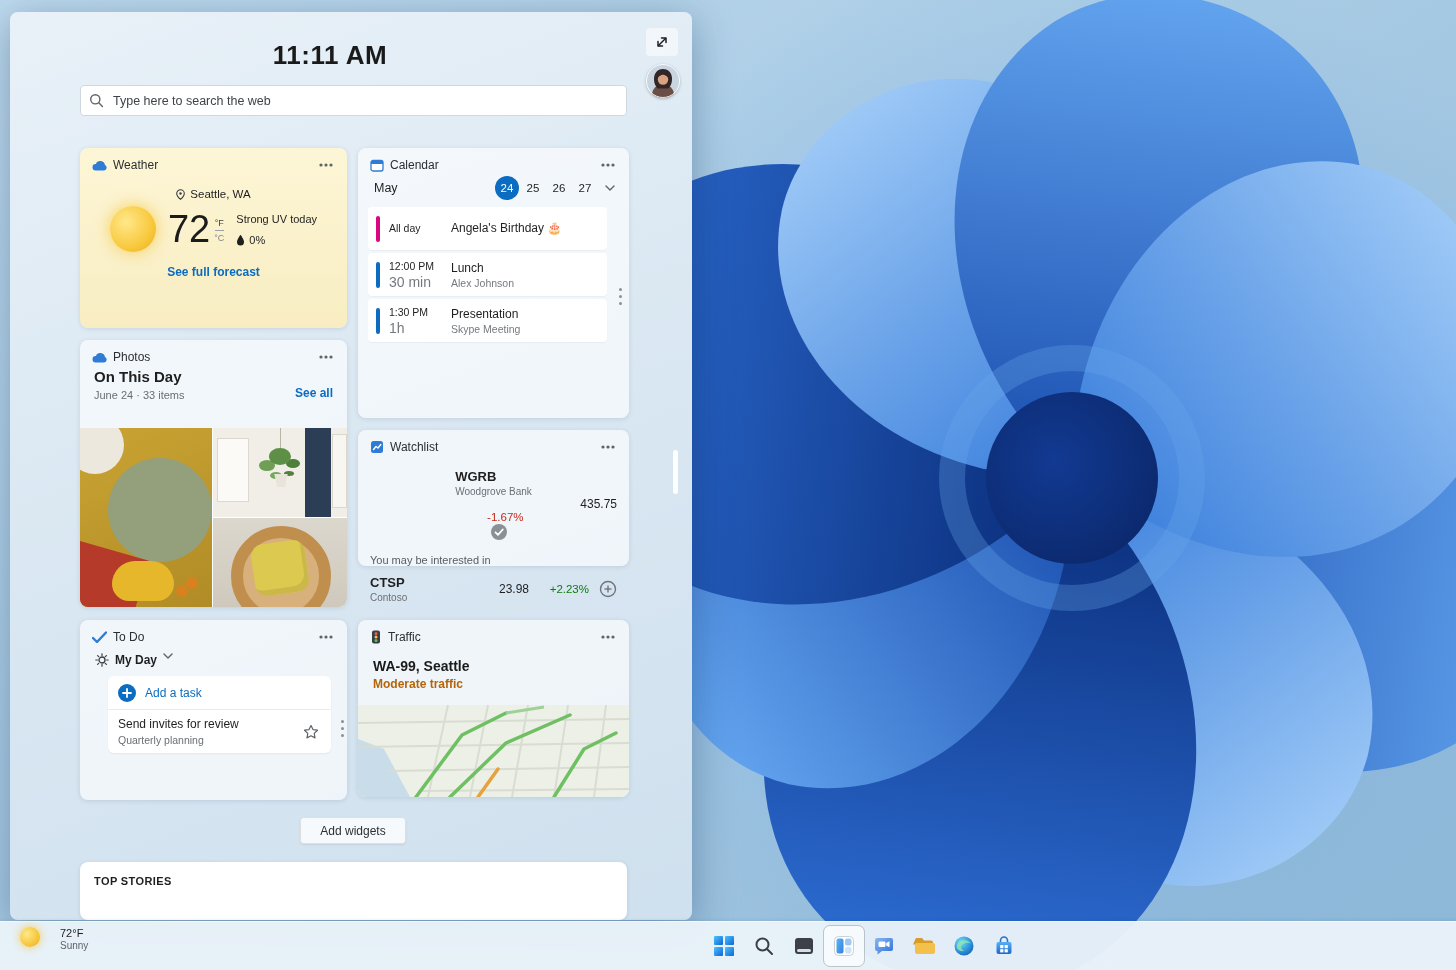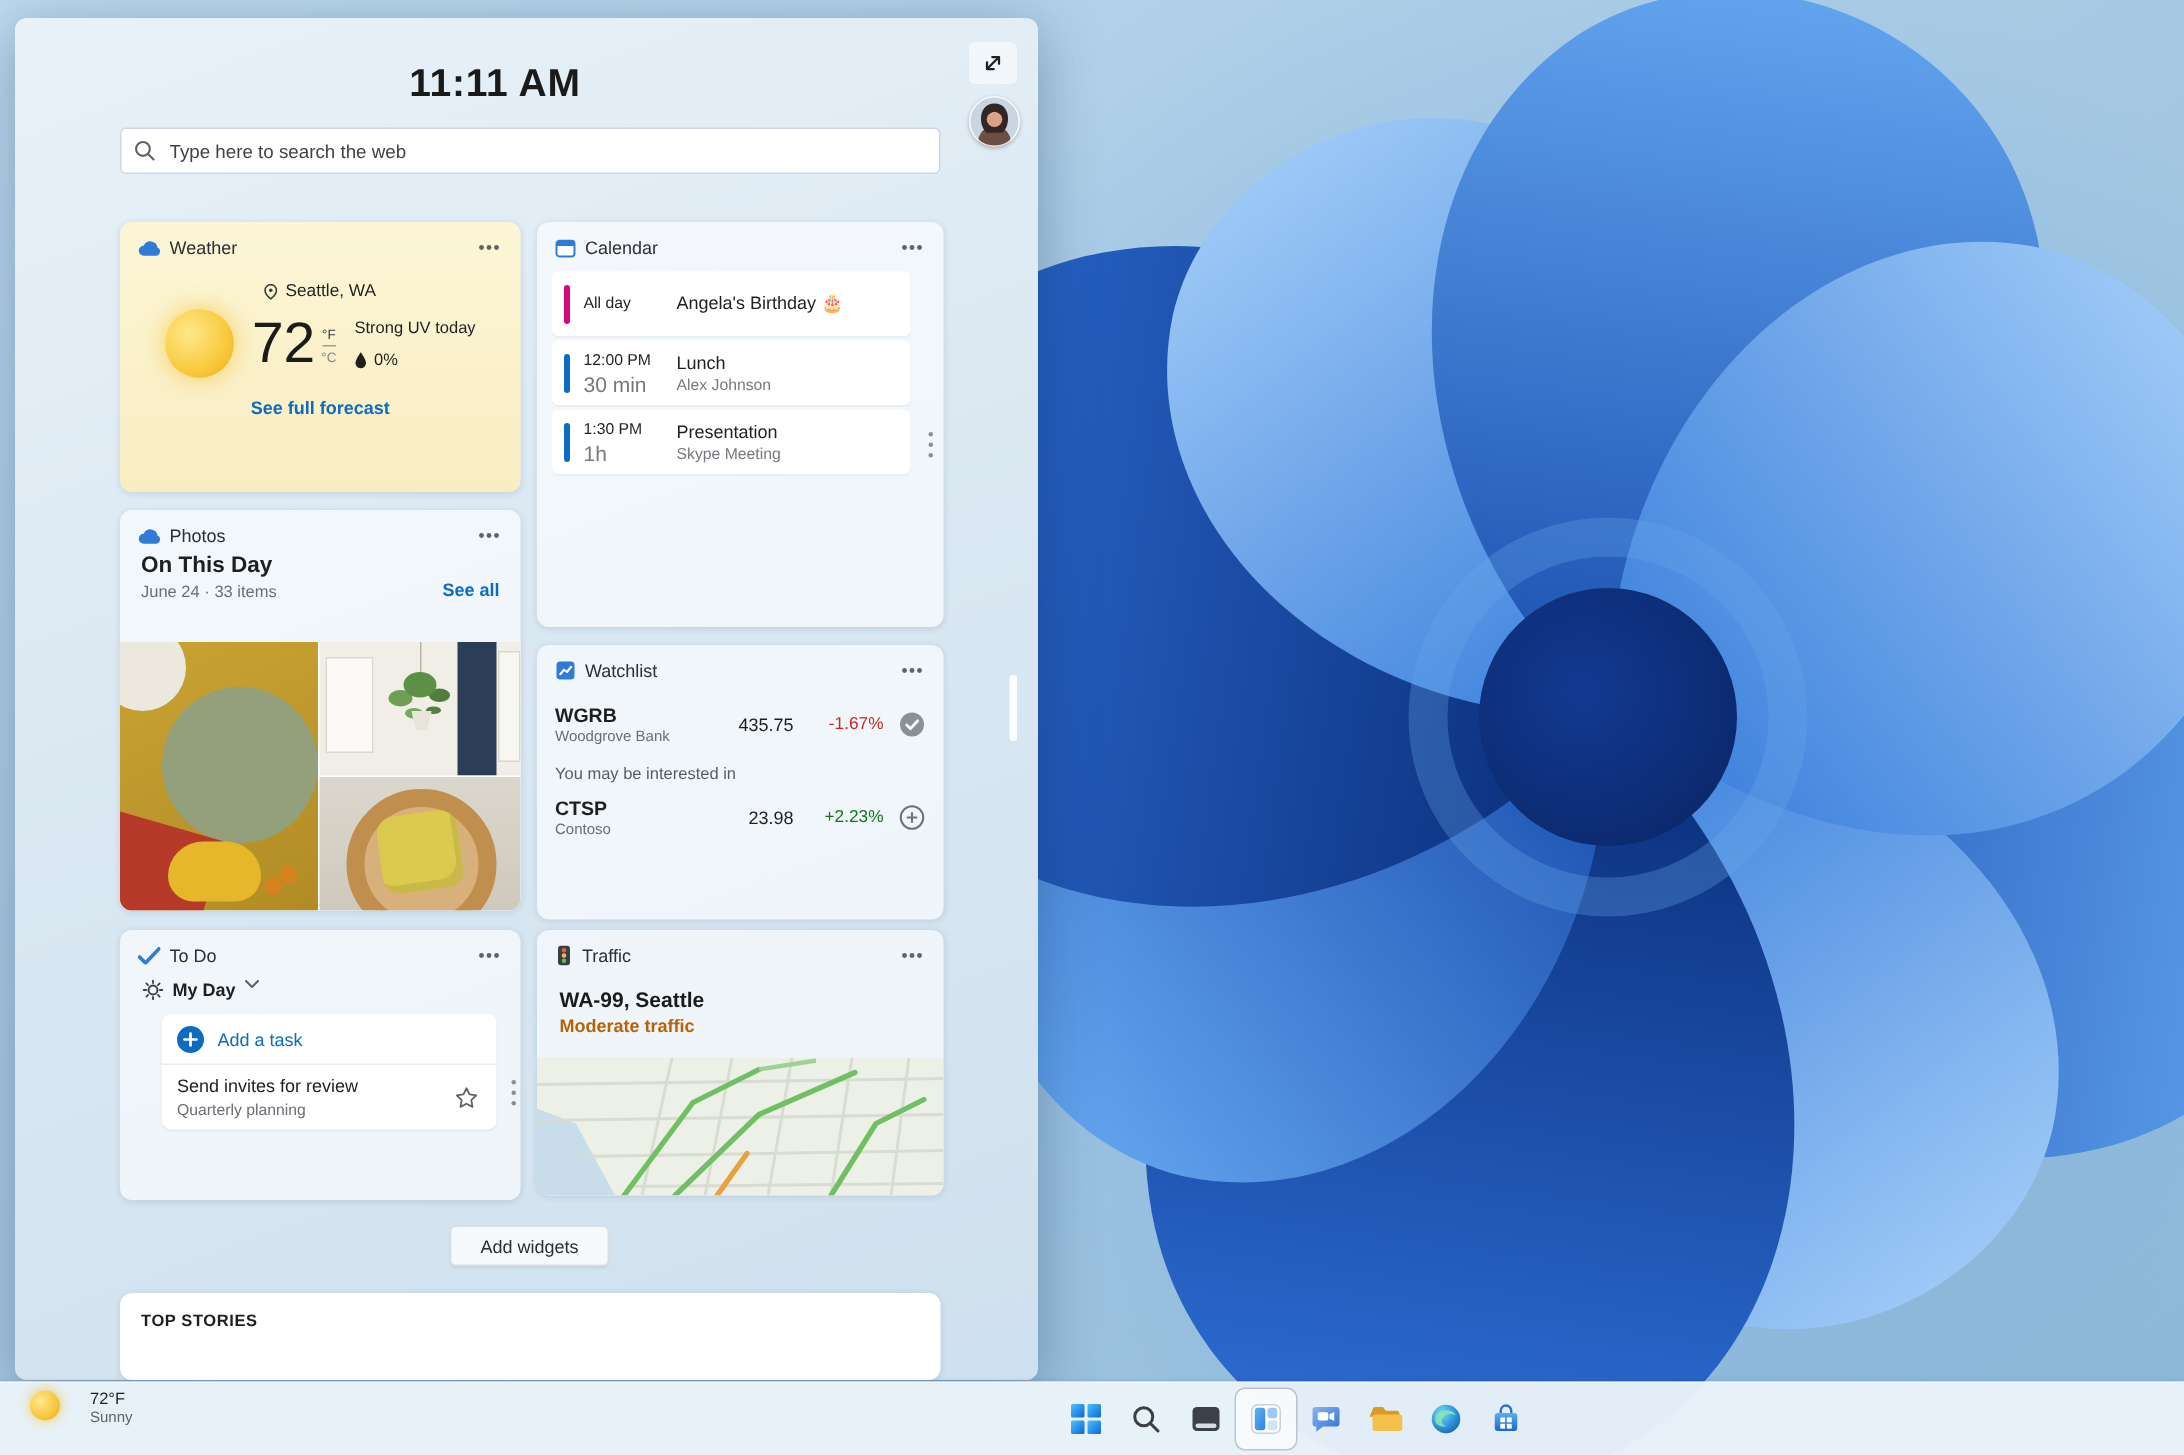--- a/index.html
+++ b/index.html
@@ -115,23 +115,23 @@
     box-shadow:-13px 9px 0 -3px #6f9f54,13px 7px 0 -4px #4e7f3c,-4px 19px 0 -5px #74a85c,9px 17px 0 -6px #567f3e;}
   .ph2 .pot{position:absolute;left:60px;top:46px;width:16px;height:13px;background:#e8e4da;
     clip-path:polygon(8% 0,92% 0,74% 100%,26% 100%);}
   .ph3{background:linear-gradient(180deg,#dcd7cd,#cfc9bd);}
   .ph3 .wicker{position:absolute;left:18px;top:8px;width:100px;height:100px;border:12px solid #c08f4e;
     border-radius:50%;background:#d8b07c;box-sizing:border-box;}
   .ph3 .pillow{position:absolute;left:40px;top:24px;width:54px;height:52px;background:#dcc94f;
     border-radius:12px;transform:rotate(-8deg);box-shadow:inset -4px -6px 0 rgba(0,0,0,0.08);}
 
   
-  .watchlist{left:348px;top:418px;width:271px;height:183px;}
+  .watchlist{left:348px;top:418px;width:271px;height:136px;}
   .stock{display:flex;align-items:center;padding:0 12px;}
-  .stock.first{margin-top:13px;}
+  .stock.first{margin-top:13px;flex-direction:column;}
   .stock.second{margin-top:9px;}
   .s-col{min-width:0;}
   .s-sym{font-size:13px;font-weight:700;color:#1f1f1f;display:block;}
   .s-name{font-size:10px;color:#6a6f75;display:block;margin-top:2px;}
   .s-price{margin-left:auto;font-size:12px;color:#1f1f1f;}
   .s-chg{width:52px;text-align:right;font-size:11.5px;margin-left:8px;}
   .s-chg.down{color:#c42b1c;}
   .s-chg.up{color:#0f7b0f;}
   .s-action{margin-left:10px;display:flex;align-items:center;}
   .wl-label{margin:13px 0 0 12px;font-size:11px;color:#585d63;}
@@ -318,20 +318,34 @@
       </svg>
       <span class="wtitle" data-interactable="false">Calendar</span>
       <span class="more-btn" data-interactable="true">
         <svg width="14" height="4" data-interactable="false">
           <circle cx="2" cy="2" r="1.6" fill="#5f6368"></circle>
             <circle cx="7" cy="2" r="1.6" fill="#5f6368"></circle>
             <circle cx="12" cy="2" r="1.6" fill="#5f6368"></circle>
         </svg>
       </span>
     </div>
+    <div class="cal-row">
+      <span class="cal-month" data-interactable="false">May</span>
+      <span class="cal-days">
+        <span class="cal-day selected" data-interactable="true">24</span>
+        <span class="cal-day" data-interactable="true">25</span>
+        <span class="cal-day" data-interactable="true">26</span>
+        <span class="cal-day" data-interactable="true">27</span>
+      </span>
+      <span class="cal-chev" data-interactable="true">
+        <svg width="10" height="6" viewBox="0 0 10 6" data-interactable="false">
+          <polyline points="1,1 5,5 9,1" fill="none" stroke="#5f6368" stroke-width="1.4" stroke-linecap="round" stroke-linejoin="round"></polyline>
+        </svg>
+      </span>
+    </div>
     <div class="cal-events">
       <div class="ev" data-interactable="true">
         <span class="ev-bar pink" data-interactable="false"></span>
         <span class="ev-timecol">
           <span class="ev-time" data-interactable="false">All day</span>
           <span class="ev-dur" data-interactable="false"></span>
         </span>
         <span class="ev-textcol">
           <span class="ev-title" data-interactable="false">Angela's Birthday 🎂</span>
           <span class="ev-sub" data-interactable="false"></span>

